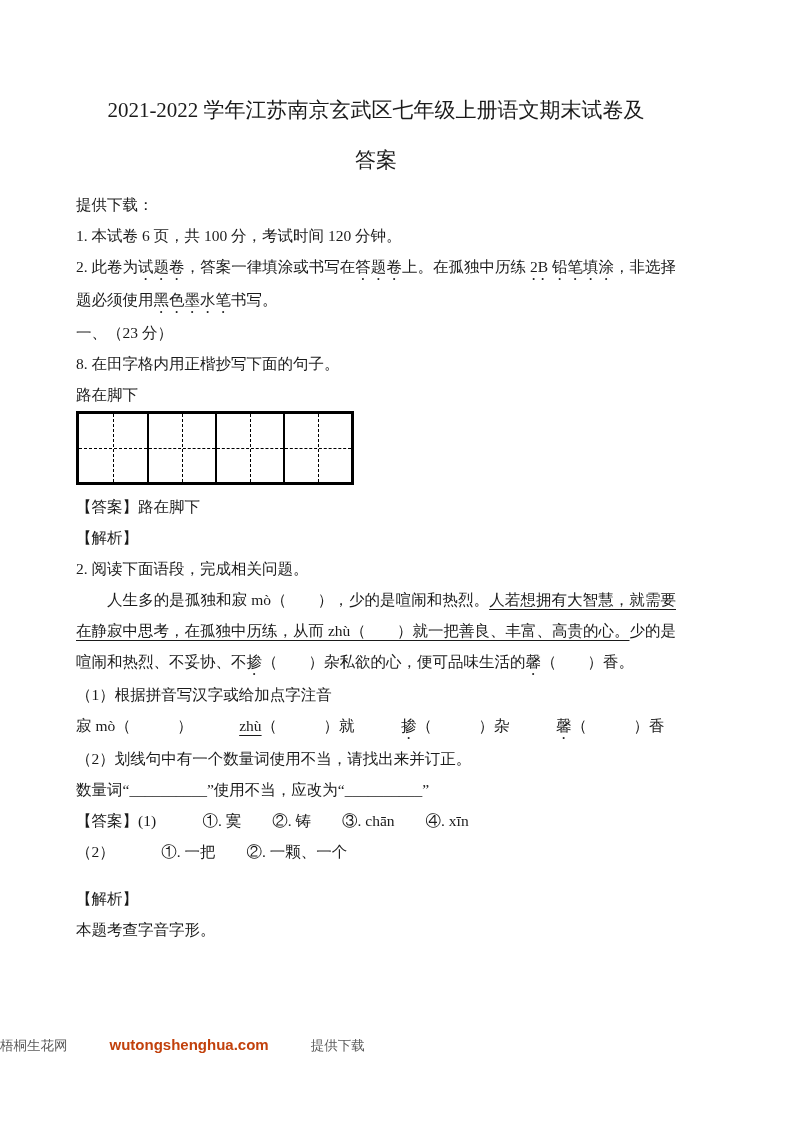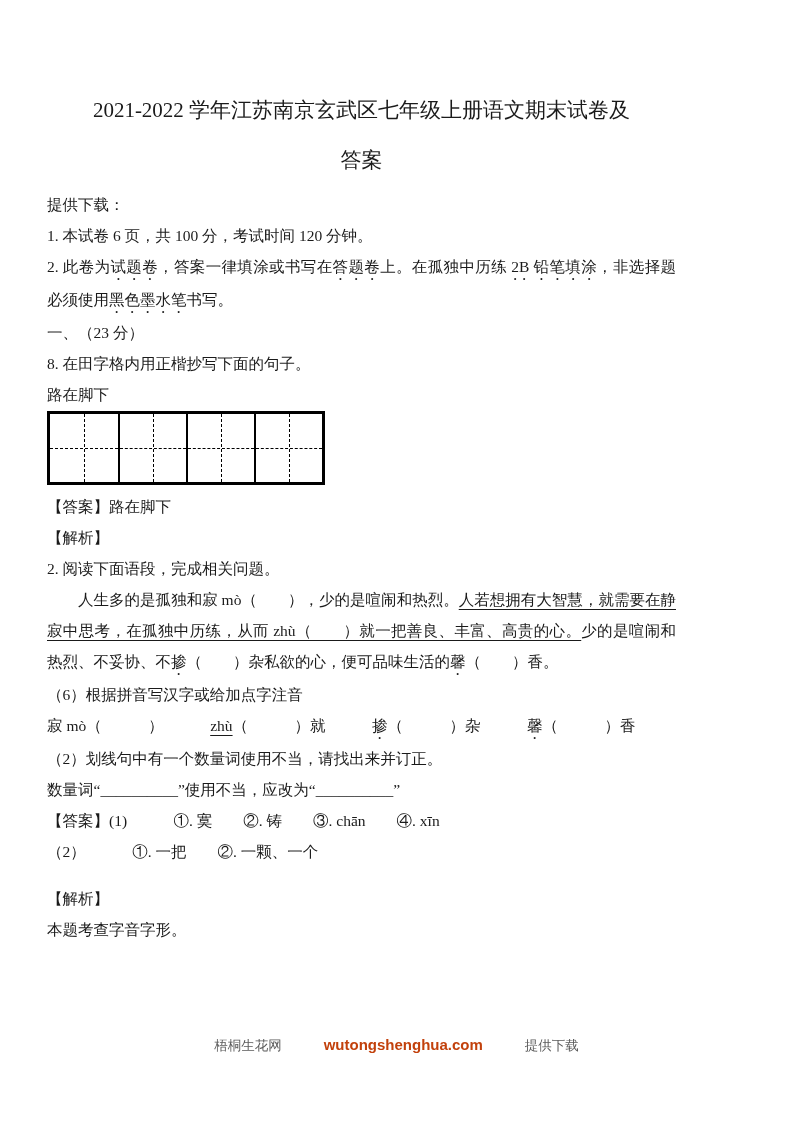--- a/index.html
+++ b/index.html
@@ -6,21 +6,21 @@
   html, body { background: #ffffff; }
   body {
     width: 793px;
     height: 1122px;
     position: relative;
     overflow: hidden;
     font-family: "Liberation Serif", "DejaVu Serif", serif;
     color: #1a1a1a;
   }
   .page {
-    padding: 85px 117px 0 47px;
+    padding: 85px 117px 0 76px;
   }
   .title {
     font-size: 21px;
     font-weight: 400;
     text-align: center;
     line-height: 50px;
     margin-bottom: 4px;
   }
   .title .title-line { display: block; }
   .line {
@@ -67,21 +67,21 @@
     top: 50%;
     left: 0; right: 0;
     border-top: 1.5px dashed #000;
   }
   .gap-before { margin-top: 16px; }
   .footer {
     position: absolute;
     left: 0; right: 0;
     top: 1036px;
     display: flex;
-    justify-content: center;
+    justify-content: flex-start;
     align-items: baseline;
     gap: 42px;
     font-size: 13.5px;
     color: #5a5a5a;
   }
   .footer .site-url {
     font-family: "Liberation Sans", "DejaVu Sans", sans-serif;
     font-weight: 600;
     color: #c2410c;
     font-size: 15px;
@@ -112,21 +112,21 @@
       <div class="tzg-cell"></div>
       <div class="tzg-cell"></div>
     </div>
 
   <p class="line">【答案】路在脚下</p>
   <p class="line">【解析】</p>
 
   <p class="line">2. 阅读下面语段，完成相关问题。</p>
   <p class="line indent2"><span>人生多的是孤独和寂 mò（　　），少的是喧闹和热烈。</span><span class="u">人若想拥有大智慧，就需要在静寂中思考，在孤独中历练，从而 zhù（　　）就一把善良、丰富、高贵的心。</span><span>少的是喧闹和热烈、不妥协、不</span><span class="em-dot">掺</span><span>（　　）杂私欲的心，便可品味生活的</span><span class="em-dot">馨</span><span>（　　）香。</span></p>
 
-  <p class="line">（6）根据拼音写汉字或给加点字注音</p>
+  <p class="line">（1）根据拼音写汉字或给加点字注音</p>
   <p class="line"><span>寂 mò（　　　）　　　</span><span class="u">zhù</span><span>（　　　）就　　　</span><span class="em-dot">掺</span><span>（　　　）杂　　　</span><span class="em-dot">馨</span><span>（　　　）香</span></p>
 
   <p class="line">（2）划线句中有一个数量词使用不当，请找出来并订正。</p>
   <p class="line">数量词“__________”使用不当，应改为“__________”</p>
 
   <p class="line">【答案】(1)　　　①. 寞　　②. 铸　　③. chān　　④. xīn</p>
   <p class="line">（2）　　　①. 一把　　②. 一颗、一个</p>
 
   <p class="line gap-before">【解析】</p>
   <p class="line">本题考查字音字形。</p>

